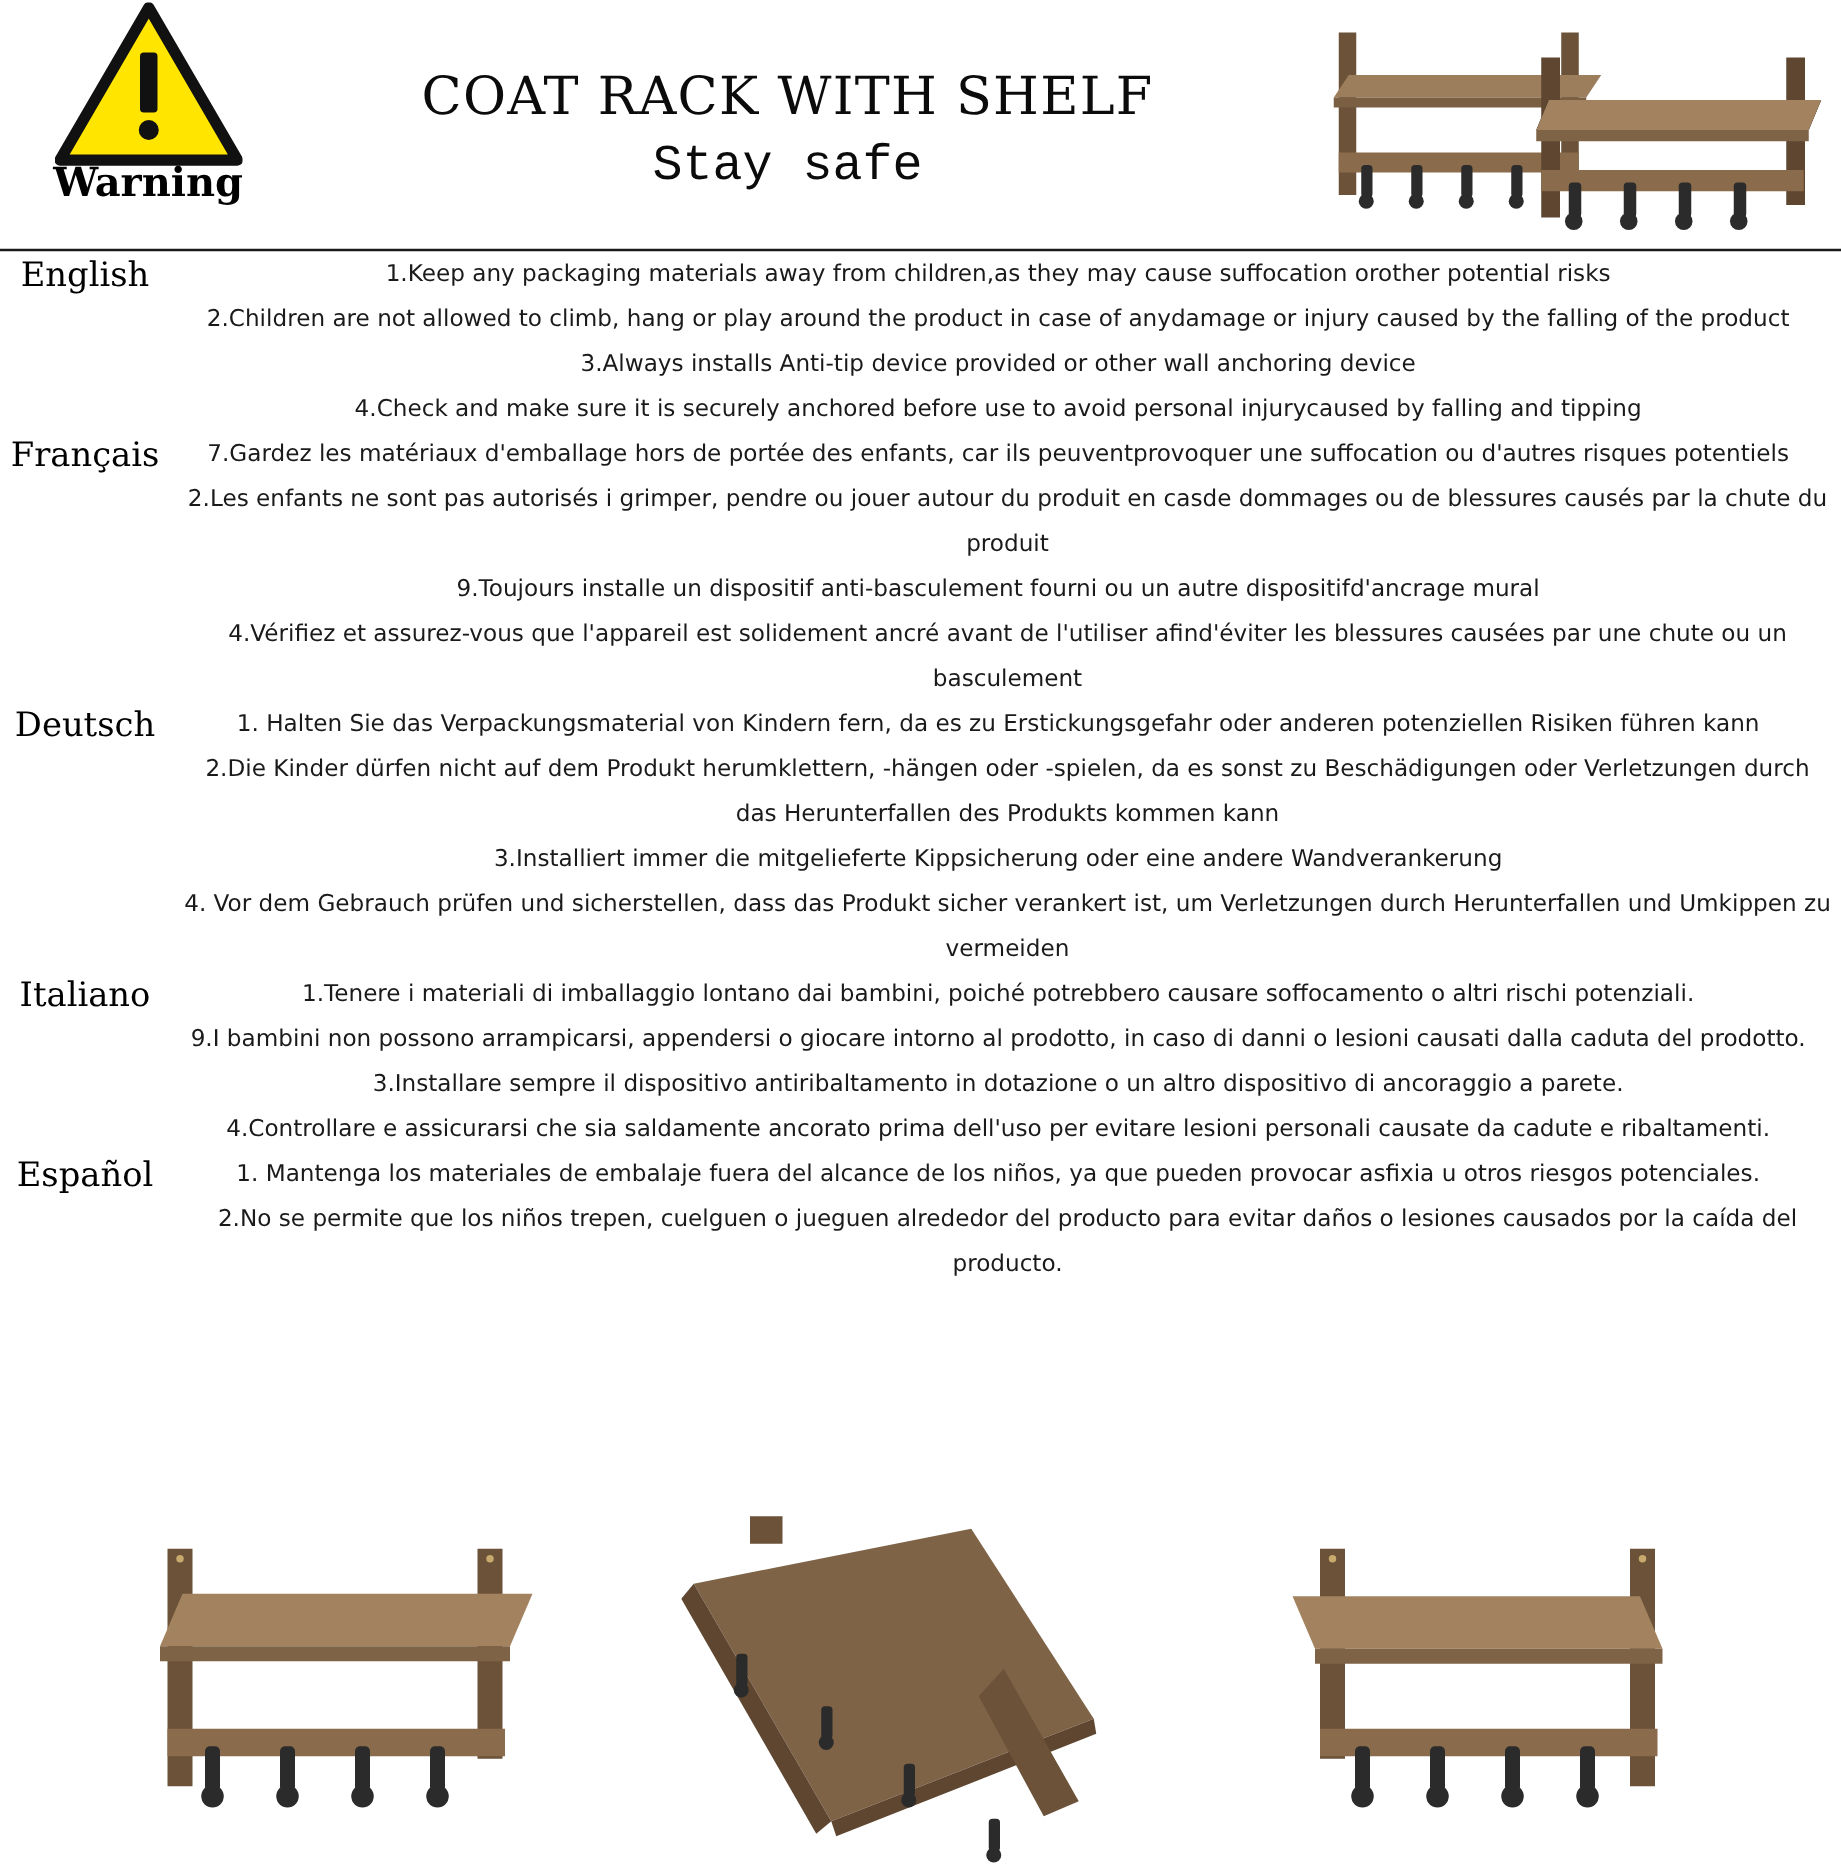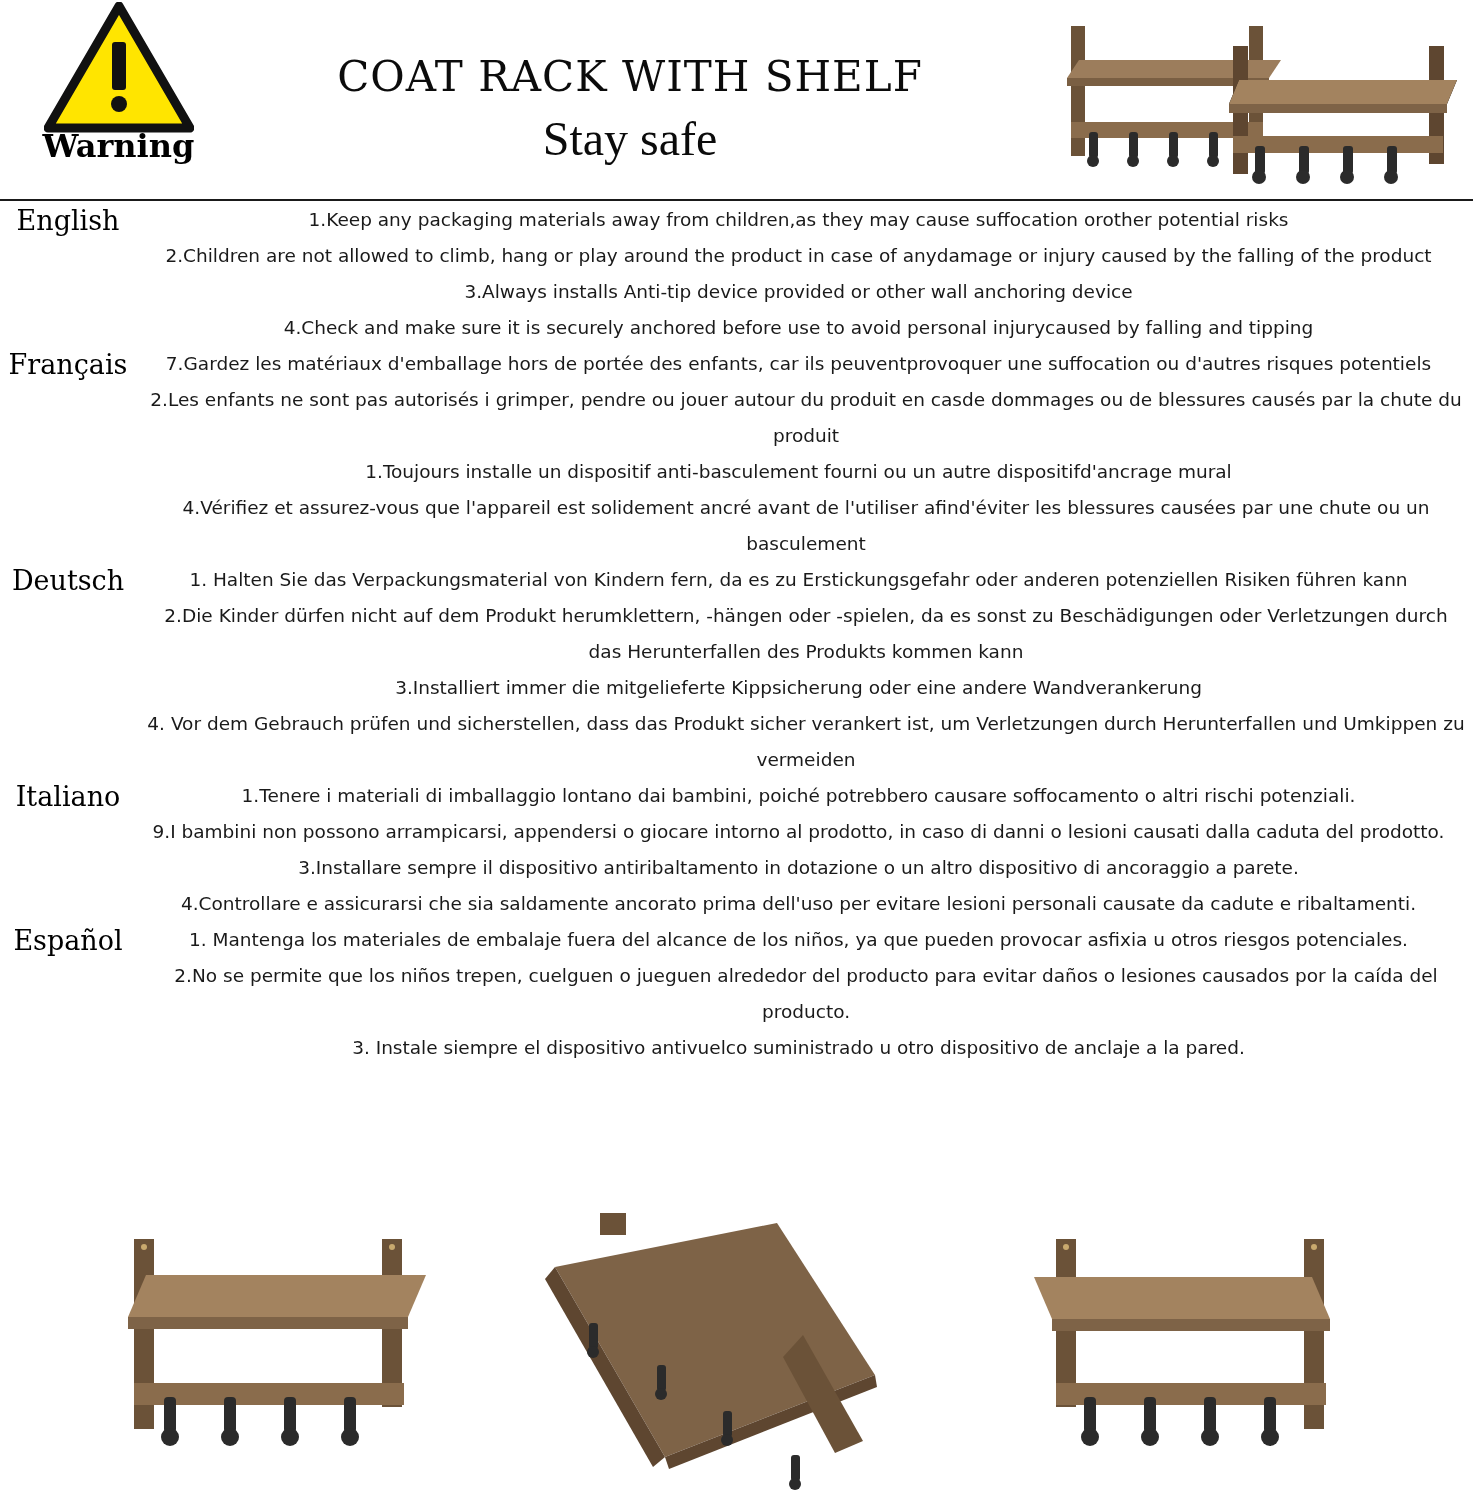--- a/index.html
+++ b/index.html
@@ -54,22 +54,22 @@
   }
   .main-title {
     font-family: "DejaVu Serif", serif;
     font-size: 42px;
     font-weight: 400;
     letter-spacing: 1px;
     color: #0b0b0b;
     white-space: nowrap;
   }
   .sub-title {
-    font-family: Liberation Serif, serif;
-    font-size: 48px;
+    font-family: Liberation Mono, monospace;
+    font-size: 40px;
     font-weight: 400;
     margin-top: 10px;
     color: #0b0b0b;
   }
 
   .header-product {
     position: absolute;
     right: 16px;
     top: 18px;
     width: 420px;
@@ -216,21 +216,21 @@
       <p>3.Always installs Anti-tip device provided or other wall anchoring device</p>
       <p>4.Check and make sure it is securely anchored before use to avoid personal injurycaused by falling and tipping</p>
     </div>
   </div>
 
   <div class="lang-row">
     <div class="lang-label">Français</div>
     <div class="lang-lines">
       <p>7.Gardez les matériaux d'emballage hors de portée des enfants, car ils peuventprovoquer une suffocation ou d'autres risques potentiels</p>
       <p class="wrap">2.Les enfants ne sont pas autorisés i grimper, pendre ou jouer autour du produit en casde dommages ou de blessures causés par la chute du produit</p>
-      <p>1.Toujours installe un dispositif anti-basculement fourni ou un autre dispositifd'ancrage mural</p>
+      <p>9.Toujours installe un dispositif anti-basculement fourni ou un autre dispositifd'ancrage mural</p>
       <p class="wrap">4.Vérifiez et assurez-vous que l'appareil est solidement ancré avant de l'utiliser afind'éviter les blessures causées par une chute ou un basculement</p>
     </div>
   </div>
 
   <div class="lang-row">
     <div class="lang-label">Deutsch</div>
     <div class="lang-lines">
       <p>1. Halten Sie das Verpackungsmaterial von Kindern fern, da es zu Erstickungsgefahr oder anderen potenziellen Risiken führen kann</p>
       <p class="wrap">2.Die Kinder dürfen nicht auf dem Produkt herumklettern, -hängen oder -spielen, da es sonst zu Beschädigungen oder Verletzungen durch das Herunterfallen des Produkts kommen kann</p>
       <p>3.Installiert immer die mitgelieferte Kippsicherung oder eine andere Wandverankerung</p>
@@ -246,21 +246,20 @@
       <p>3.Installare sempre il dispositivo antiribaltamento in dotazione o un altro dispositivo di ancoraggio a parete.</p>
       <p>4.Controllare e assicurarsi che sia saldamente ancorato prima dell'uso per evitare lesioni personali causate da cadute e ribaltamenti.</p>
     </div>
   </div>
 
   <div class="lang-row">
     <div class="lang-label">Español</div>
     <div class="lang-lines">
       <p>1. Mantenga los materiales de embalaje fuera del alcance de los niños, ya que pueden provocar asfixia u otros riesgos potenciales.</p>
       <p class="wrap">2.No se permite que los niños trepen, cuelguen o jueguen alrededor del producto para evitar daños o lesiones causados por la caída del producto.</p>
-      <p>3. Instale siempre el dispositivo antivuelco suministrado u otro dispositivo de anclaje a la pared.</p>
     </div>
   </div>
 
 </div>
 
 <div class="gallery">
 
   <div class="gal-item gal-1">
     <svg viewBox="0 0 330 260" width="330" height="260" aria-hidden="true">
       <rect x="14" y="14" width="20" height="190" fill="#6B5238"></rect>

